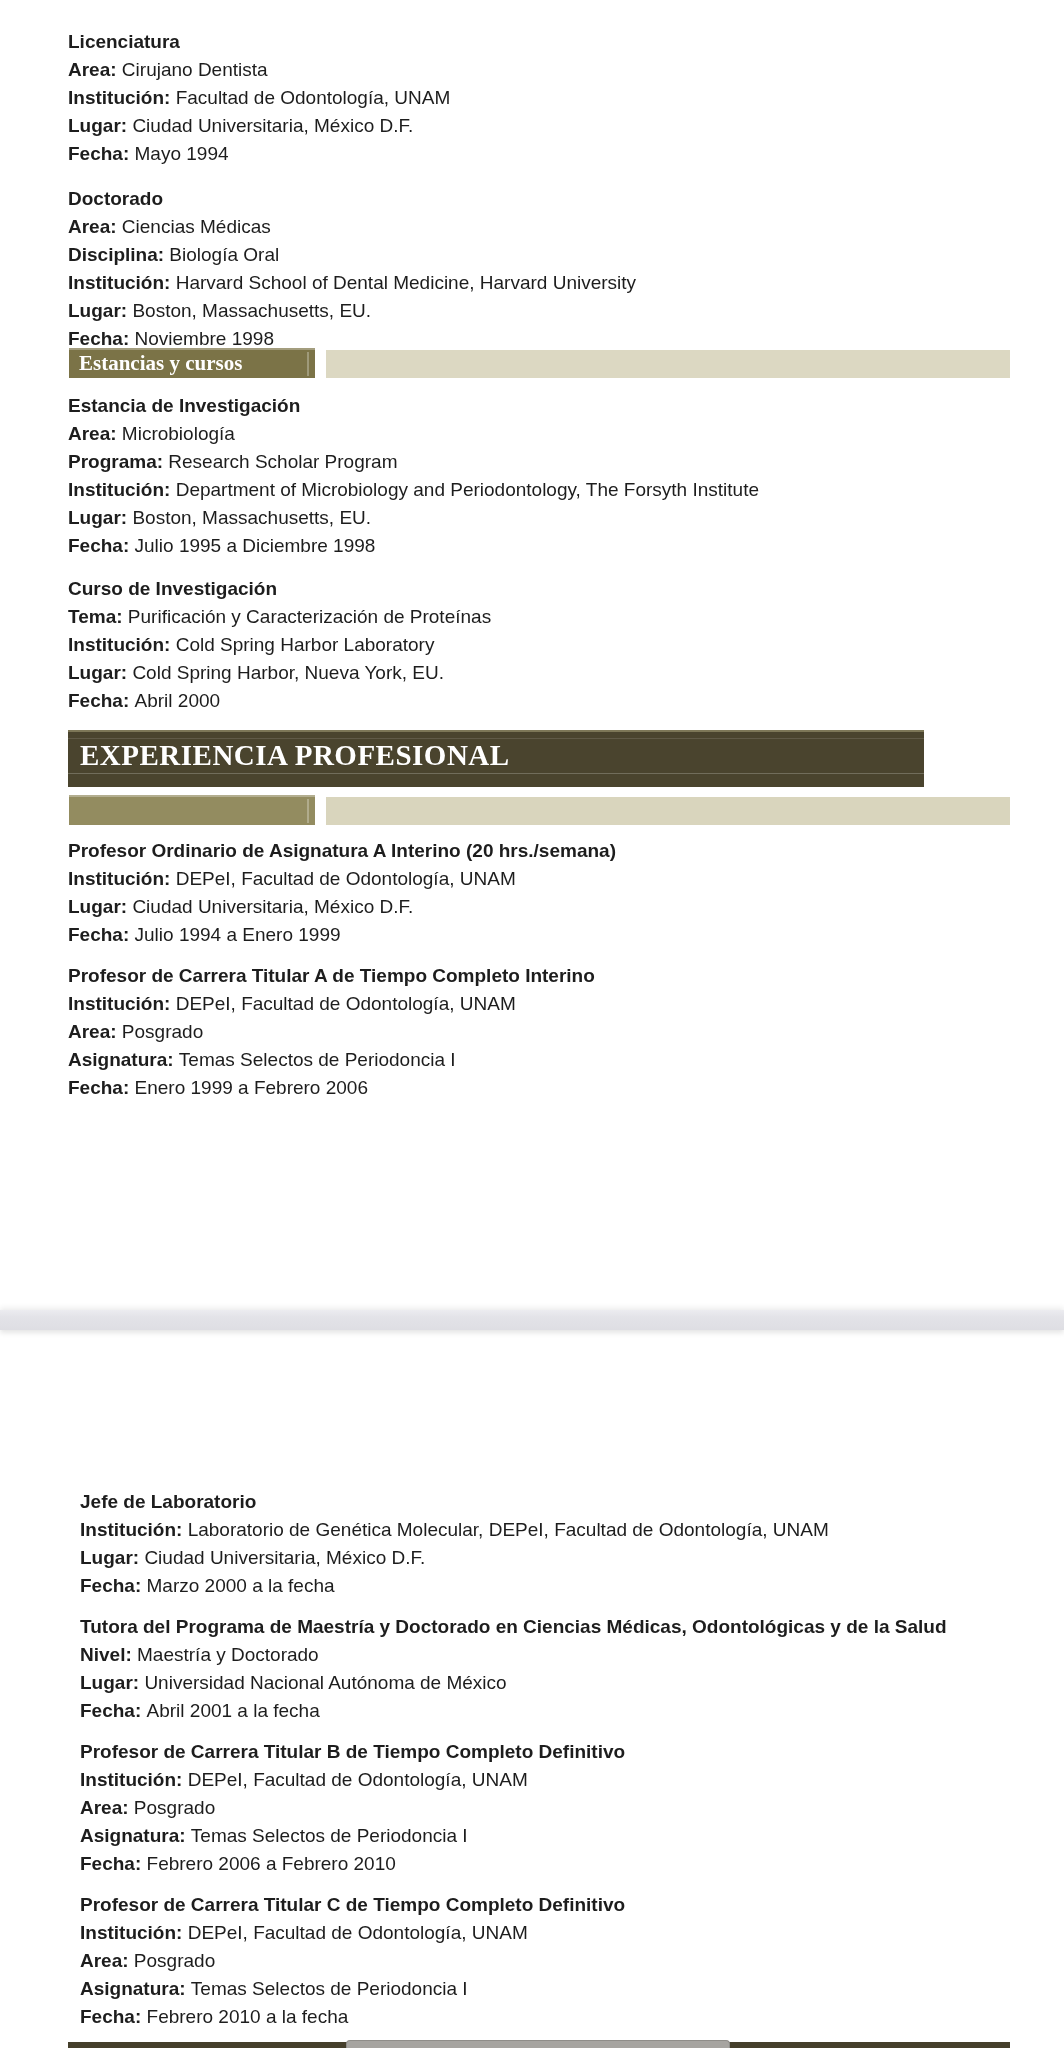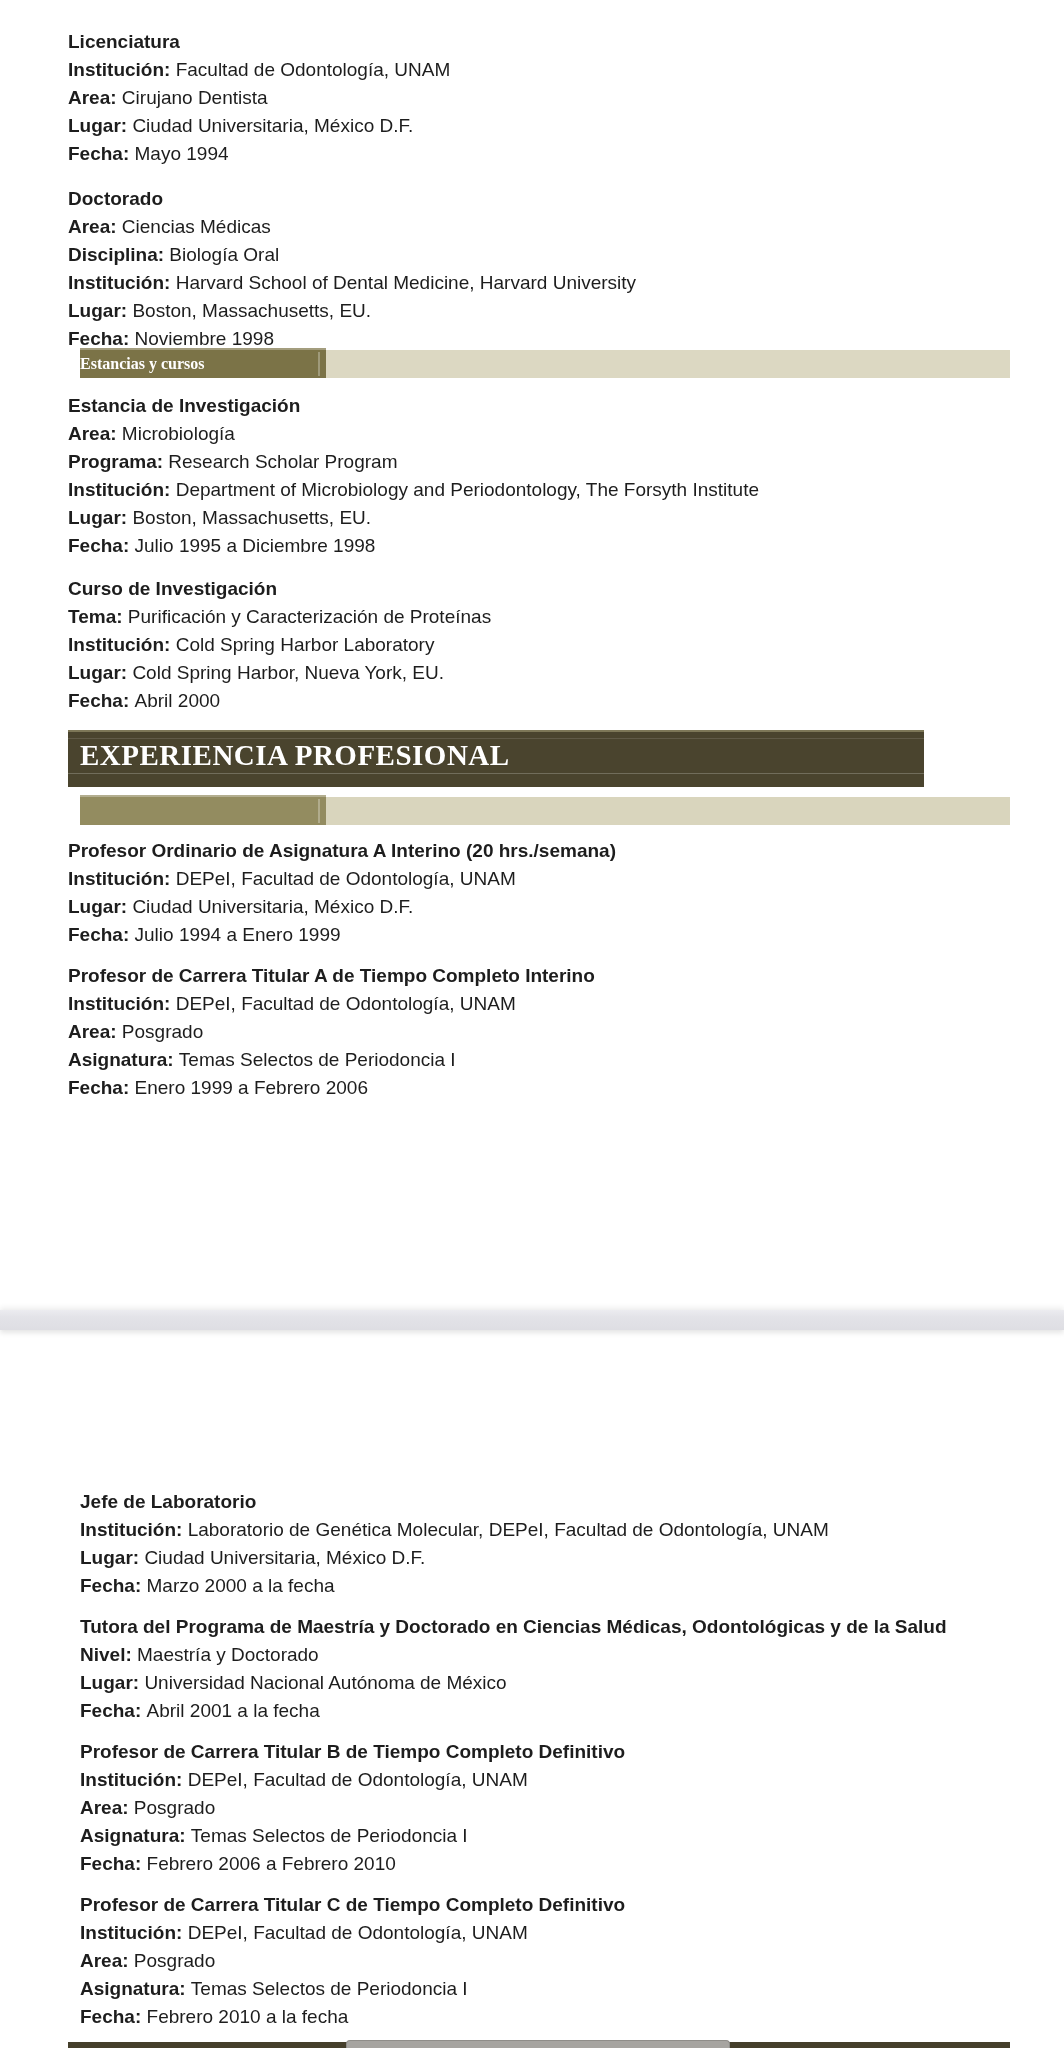--- a/index.html
+++ b/index.html
@@ -24,26 +24,26 @@
   .zone-estancias .entry{margin-bottom:15px;}
   .zone-exp .entry, .zone-page2 .entry{margin-bottom:13px;}
   .entry-title{font-weight:bold;font-size:19px;line-height:28px;white-space:nowrap;}
   .entry-line{font-size:19px;line-height:28px;white-space:nowrap;}
   .field-label{font-weight:bold;}
   .field-value{font-weight:normal;}
 
   
   .badge-row{position:absolute;left:68px;width:942px;height:30px;}
   .badge{
-    position:absolute;left:12px;top:0;width:246px;height:30px;
+    position:absolute;left:1px;top:0;width:246px;height:30px;
     background:var(--badge);
     border-top:2px solid rgba(255,255,255,0.30);
     box-sizing:border-box;
     color:#ffffff;font-family:"Liberation Serif", serif;font-weight:bold;
-    font-size:16px;line-height:27px;
+    font-size:21px;line-height:27px;padding-left:10px;
   }
   .badge::after{
     content:"";position:absolute;right:6px;top:2px;bottom:2px;width:2px;
     background:rgba(255,255,255,0.28);
   }
   .badge-empty{background:var(--badge-empty);}
   .beige-bar{
     position:absolute;left:258px;top:2px;right:0;height:28px;
     background:var(--beige);
   }
@@ -88,22 +88,22 @@
     border-radius:4px 4px 0 0;
     border:1px solid #8f8d89;border-bottom:none;box-sizing:border-box;
   }
 </style>
 </head>
 <body>
 
 <div class="zone zone-edu" style="top:28px;">
     <div class="entry">
       <div class="entry-title">Licenciatura</div>
+      <div class="entry-line"><span class="field-label">Area: </span><span class="field-value">Cirujano Dentista</span></div>
       <div class="entry-line"><span class="field-label">Institución: </span><span class="field-value">Facultad de Odontología, UNAM</span></div>
-      <div class="entry-line"><span class="field-label">Area: </span><span class="field-value">Cirujano Dentista</span></div>
       <div class="entry-line"><span class="field-label">Lugar: </span><span class="field-value">Ciudad Universitaria, México D.F.</span></div>
       <div class="entry-line"><span class="field-label">Fecha: </span><span class="field-value">Mayo 1994</span></div>
     </div>
     <div class="entry">
       <div class="entry-title">Doctorado</div>
       <div class="entry-line"><span class="field-label">Area: </span><span class="field-value">Ciencias Médicas</span></div>
       <div class="entry-line"><span class="field-label">Disciplina: </span><span class="field-value">Biología Oral</span></div>
       <div class="entry-line"><span class="field-label">Institución: </span><span class="field-value">Harvard School of Dental Medicine, Harvard University</span></div>
       <div class="entry-line"><span class="field-label">Lugar: </span><span class="field-value">Boston, Massachusetts, EU.</span></div>
       <div class="entry-line"><span class="field-label">Fecha: </span><span class="field-value">Noviembre 1998</span></div>

